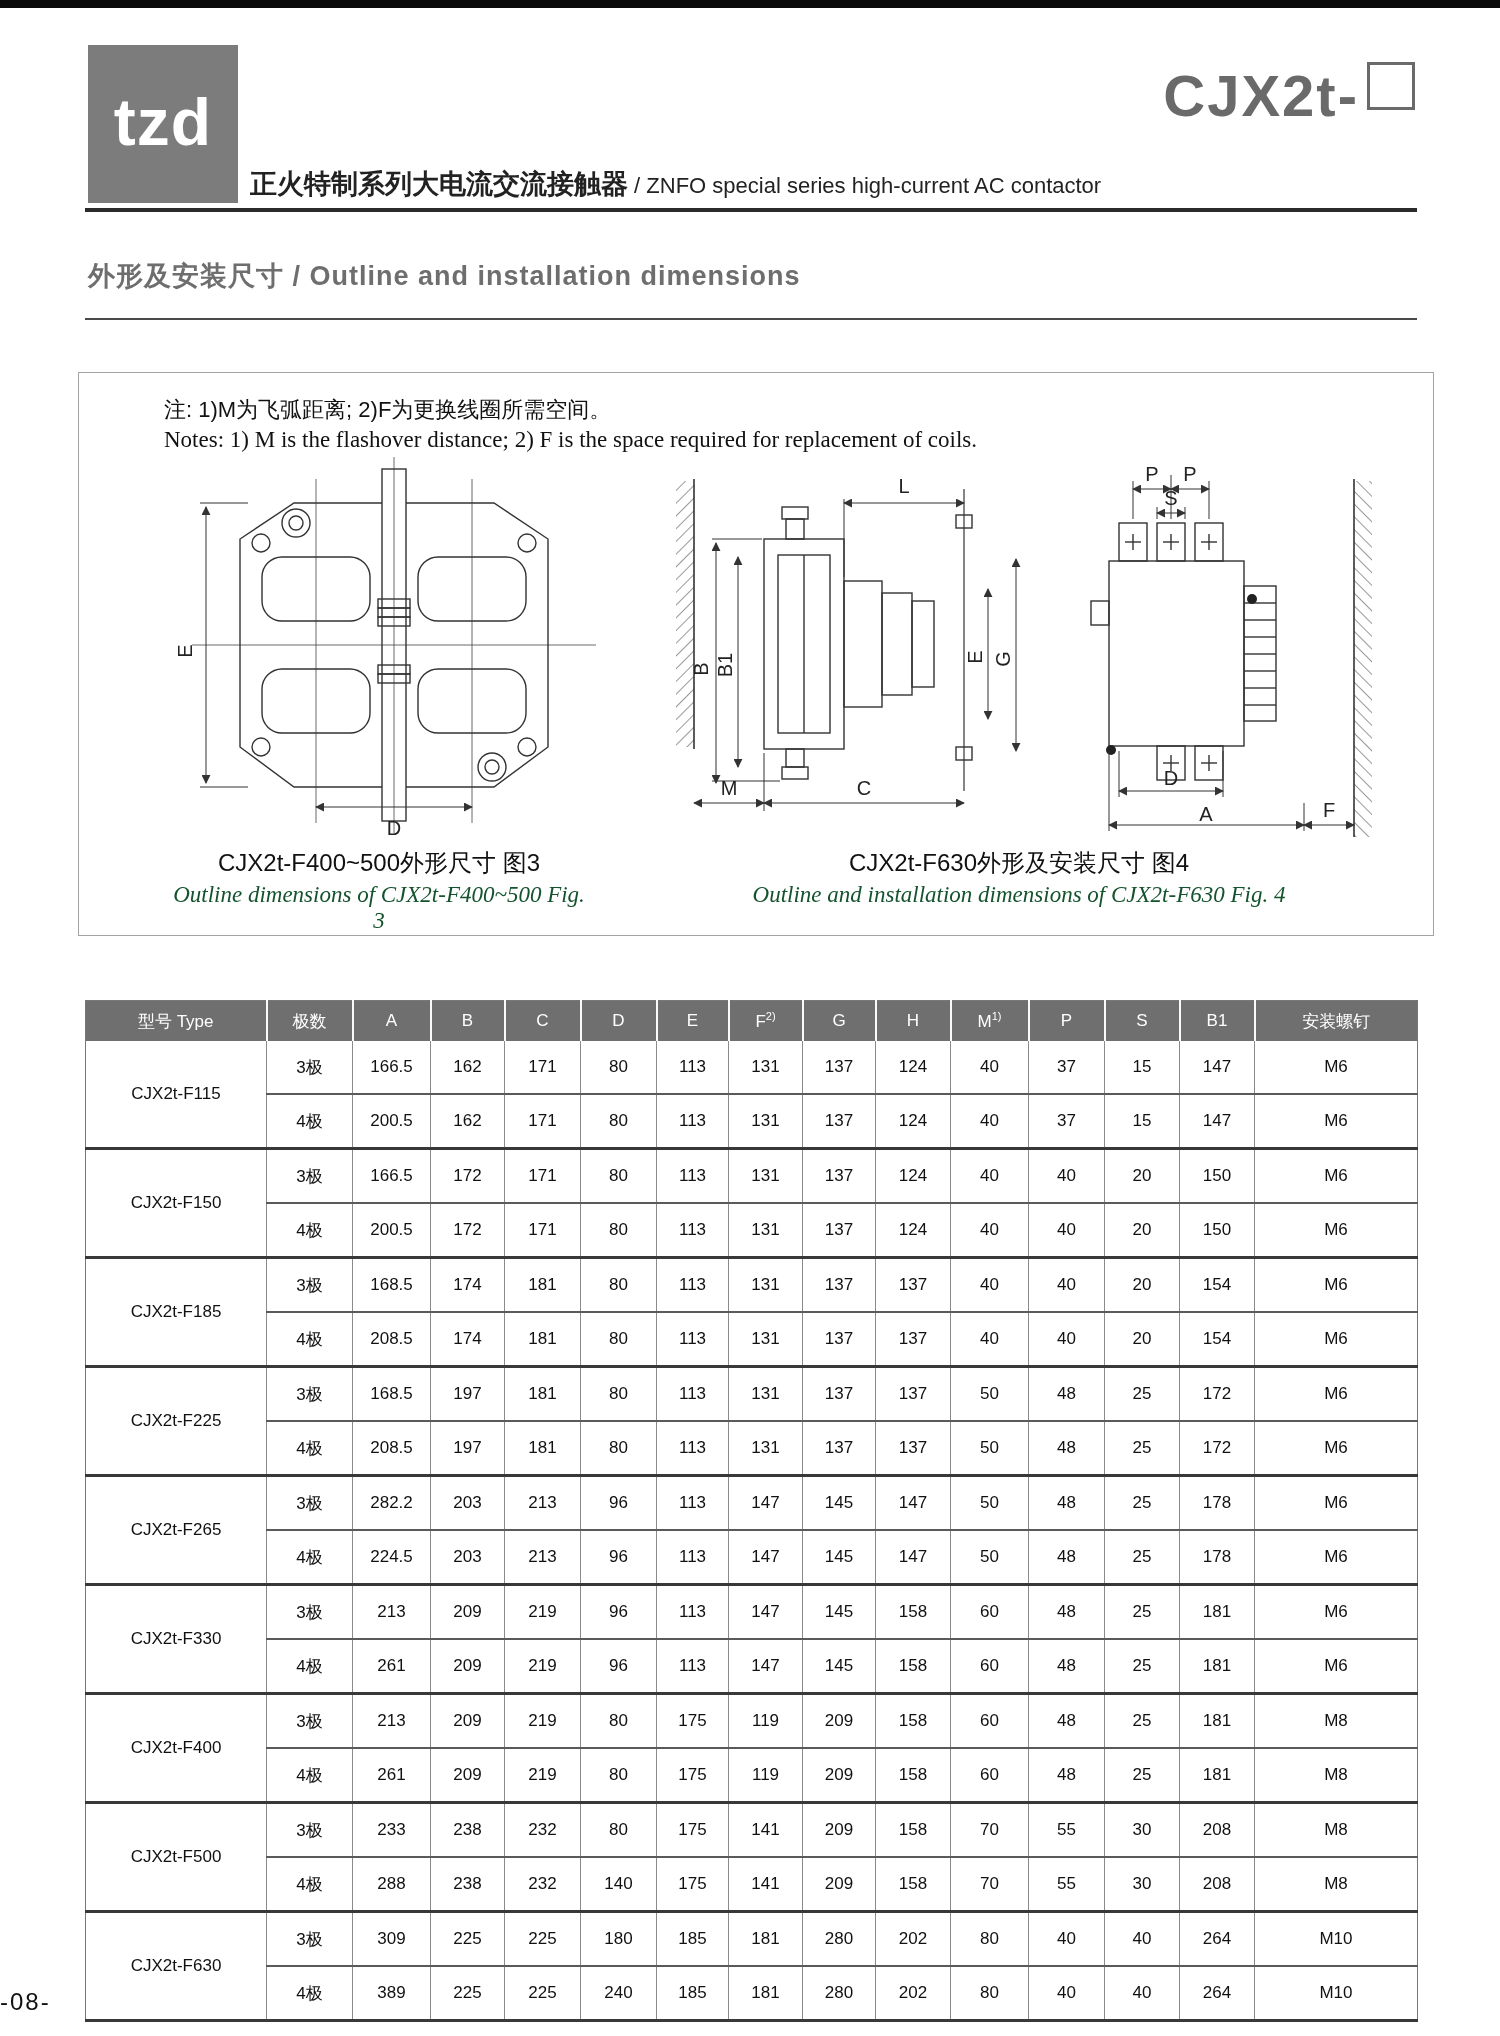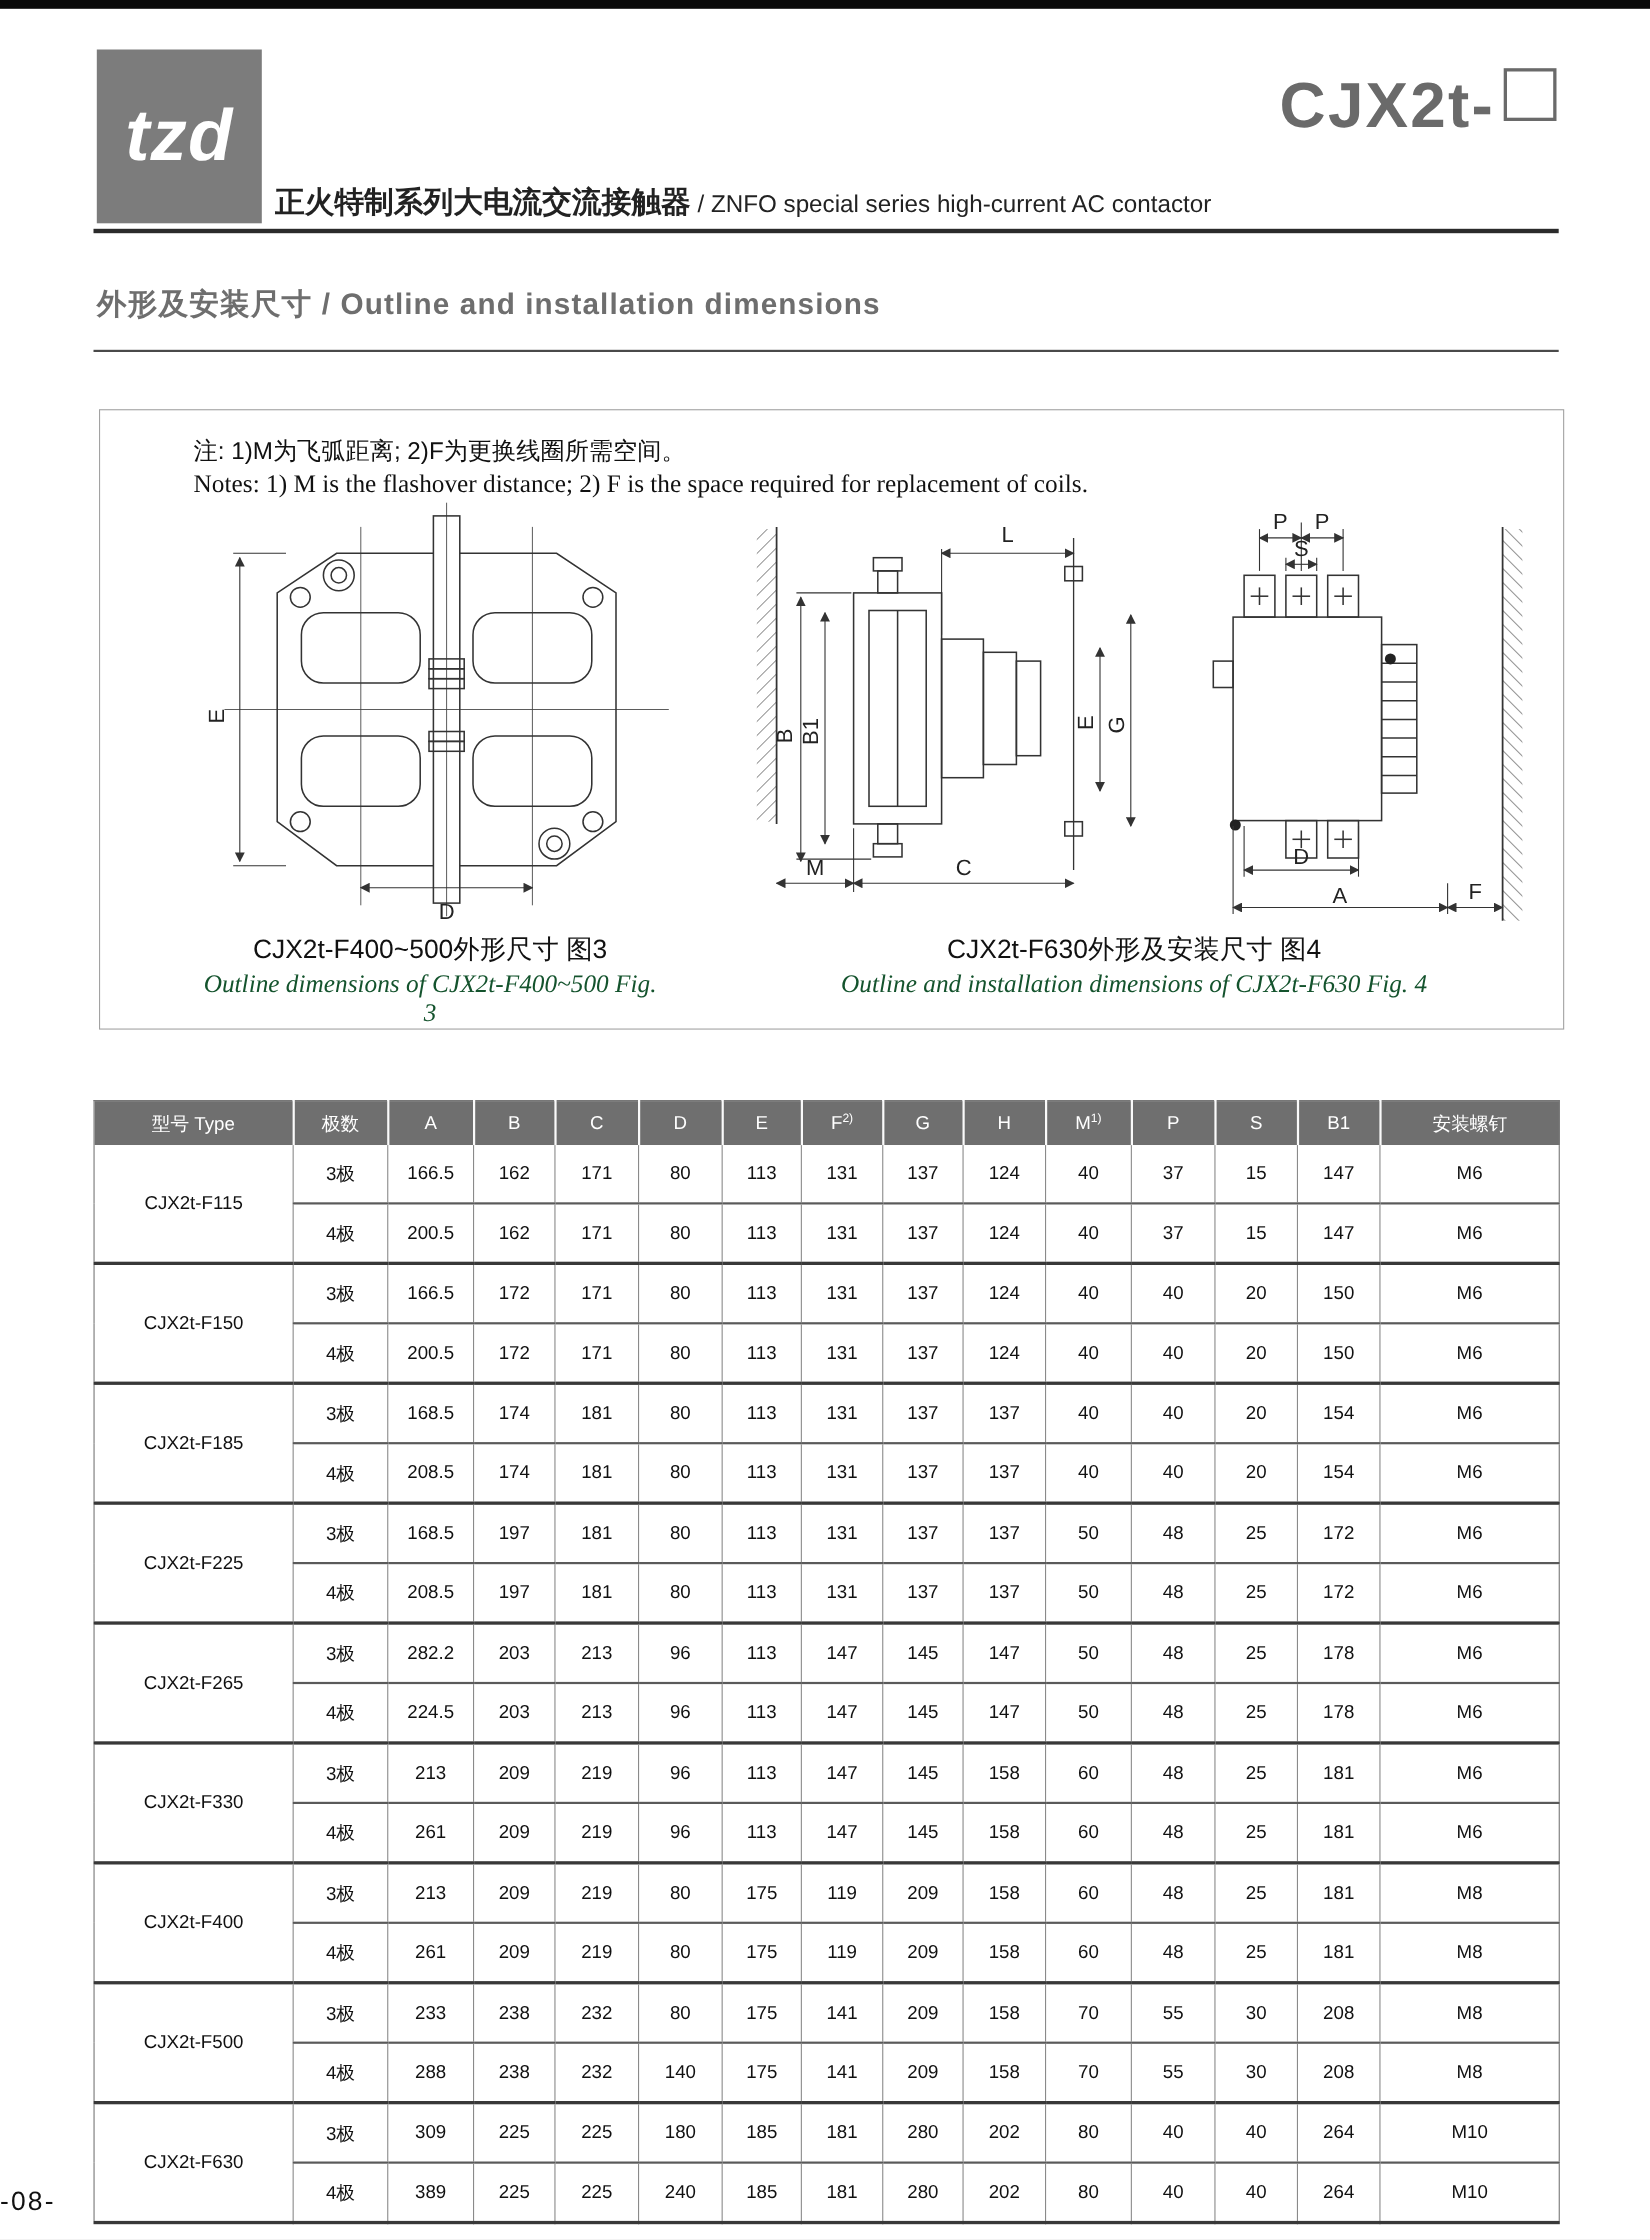--- a/index.html
+++ b/index.html
@@ -6,38 +6,38 @@
   .page{
     position:relative;width:1500px;height:2036px;background:#ffffff;
     font-family:"Liberation Sans",sans-serif;color:#111;overflow:hidden;
     margin:0 auto;
   }
   .topbar{position:absolute;left:0;top:0;width:1500px;height:8px;background:#0a0a0a;}
 
   
   .logo-box{position:absolute;left:88px;top:45px;width:150px;height:158px;background:#7c7c7c;
     display:flex;align-items:center;justify-content:center;}
-  .logo-text{font-family:"Liberation Sans",sans-serif;font-style:italic;font-weight:bold;
+  .logo-text{font-family:"Liberation Sans",sans-serif;font-weight:bold;
     font-size:66px;color:#ffffff;letter-spacing:1px;transform:translateY(-2px);}
   .model-title{position:absolute;right:85px;top:62px;display:flex;align-items:flex-start;
     font-weight:bold;font-size:58px;color:#6a6a6a;letter-spacing:2px;}
   .model-box{display:inline-block;width:42px;height:42px;border:3px solid #6a6a6a;margin-left:8px;}
   .subtitle{position:absolute;left:250px;top:166px;width:1165px;white-space:nowrap;}
   .subtitle .zh{font-size:27px;font-weight:bold;color:#222;text-align:right;}
   .subtitle .en{font-size:22px;color:#222;}
   .header-rule{position:absolute;left:85px;top:208px;width:1332px;height:4px;background:#2b2b2b;}
 
   
   .section-title{position:absolute;left:88px;top:258px;font-size:27px;font-weight:bold;
     color:#6e6e6e;letter-spacing:1px;}
   .section-rule{position:absolute;left:85px;top:318px;width:1332px;height:2px;background:#4a4a4a;}
 
   
-  .figure-panel{position:absolute;left:90px;top:372px;width:1330px;height:562px;
-    border:1px solid #a2a2a2;background:#fff;}
+  .figure-panel{position:absolute;left:78px;top:372px;width:1330px;height:562px;
+    border:1px solid #a2a2a2;background:#fff;padding-left:24px;}
   .note-zh{position:absolute;left:85px;top:22px;font-size:22px;color:#111;}
   .note-en{position:absolute;left:85px;top:54px;font-size:23px;color:#111;
     font-family:"Liberation Serif",serif;}
   .fig3-svg{position:absolute;left:65px;top:78px;}
   .fig4-svg{position:absolute;left:585px;top:78px;}
   .caption{position:absolute;text-align:center;}
   .caption .zh{font-size:24px;color:#111;display:block;}
   .caption .en{font-size:23px;color:#14532d;display:block;font-family:"Liberation Serif",serif;margin-top:3px;font-style:italic;}
   .caption-fig3{left:90px;top:474px;width:420px;}
   .caption-fig4{left:660px;top:474px;width:560px;}

